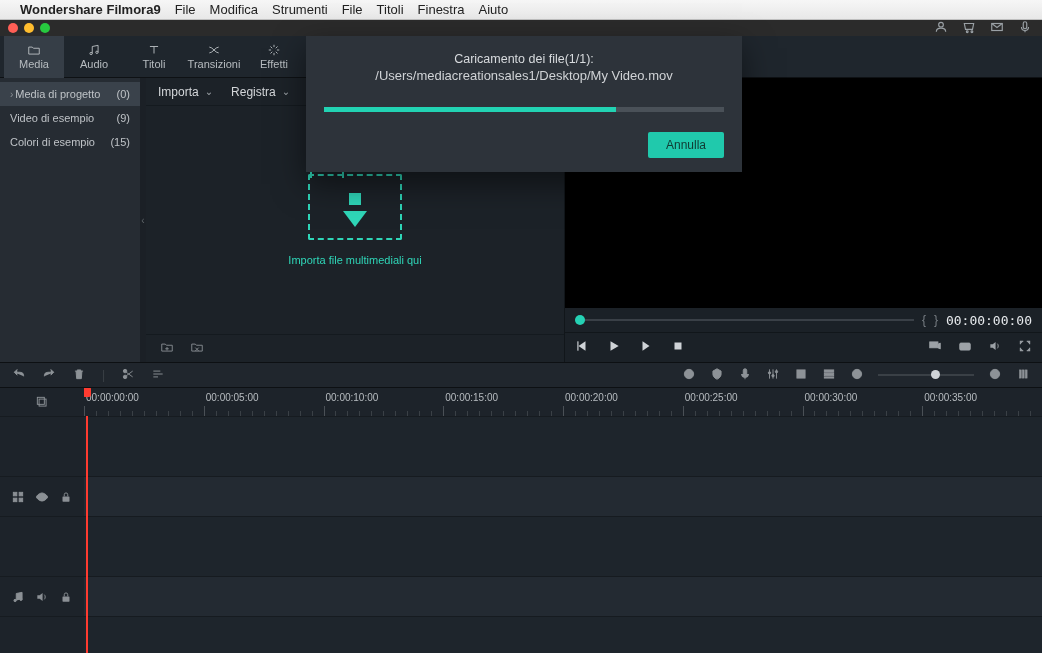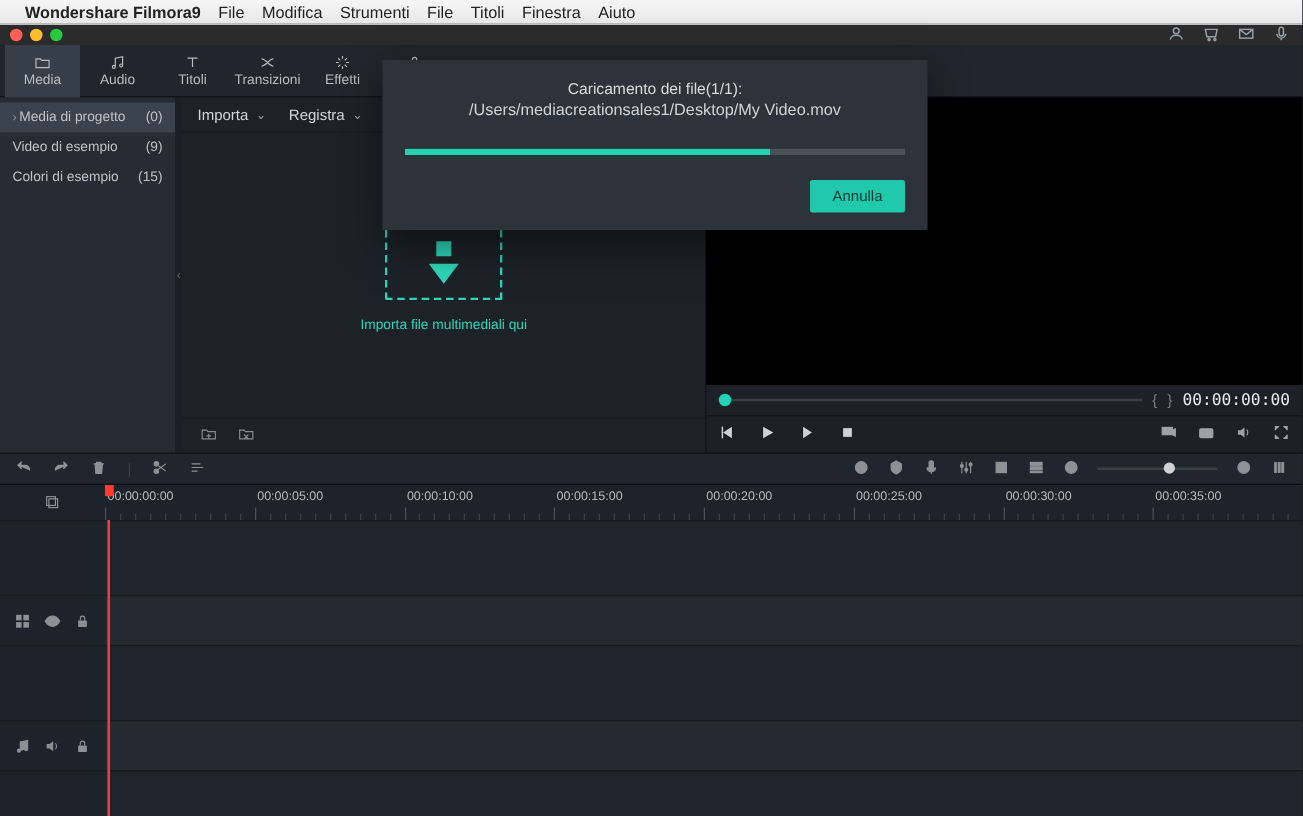--- a/index.html
+++ b/index.html
@@ -86,21 +86,21 @@
 .g-row { height: 40px; display:flex; align-items:center; justify-content:center; gap:10px; color:#8b9095; border-top:1px solid #161b20; }
 .g-row.tall { height: 60px; }
 .g-row svg { width: 14px; height: 14px; fill: currentColor; }
 .tracks { flex:1; position: relative; }
 .track { height: 40px; background: #232a32; border-top: 1px solid #161b20; }
 .track.shade { background: #1e252c; }
 .track.tall { height: 60px; }
 .playhead-line { position:absolute; top:0; bottom:0; width:2px; background:#ff3b30; left:2px; }
 
 
-.dialog { position: absolute; left: 306px; top: 48px; width: 436px; background: #2d333a; box-shadow: 0 12px 30px rgba(0,0,0,0.5); padding: 16px 18px 14px; z-index: 50; }
+.dialog { position: absolute; left: 306px; top: 36px; width: 436px; background: #2d333a; box-shadow: 0 12px 30px rgba(0,0,0,0.5); padding: 16px 18px 14px; z-index: 50; }
 .dialog .d-title { text-align: center; font-size: 12.5px; color: #d8dbde; }
 .dialog .d-path { text-align: center; font-size: 13px; color: #d0d3d6; margin-top: 2px; }
 .prog { height: 5px; background: #4a5158; margin-top: 24px; position: relative; overflow: hidden; }
 .prog .fill { position:absolute; left:0; top:0; bottom:0; background:#22d3b3; }
 .dialog .d-footer { display:flex; justify-content:flex-end; margin-top: 20px; }
 .btn-cancel { background:#20c9ac; color:#103a32; border:none; padding: 6px 18px; font-size:12px; border-radius:2px; cursor:pointer; }
 </style>
 </head>
 <body>
 

